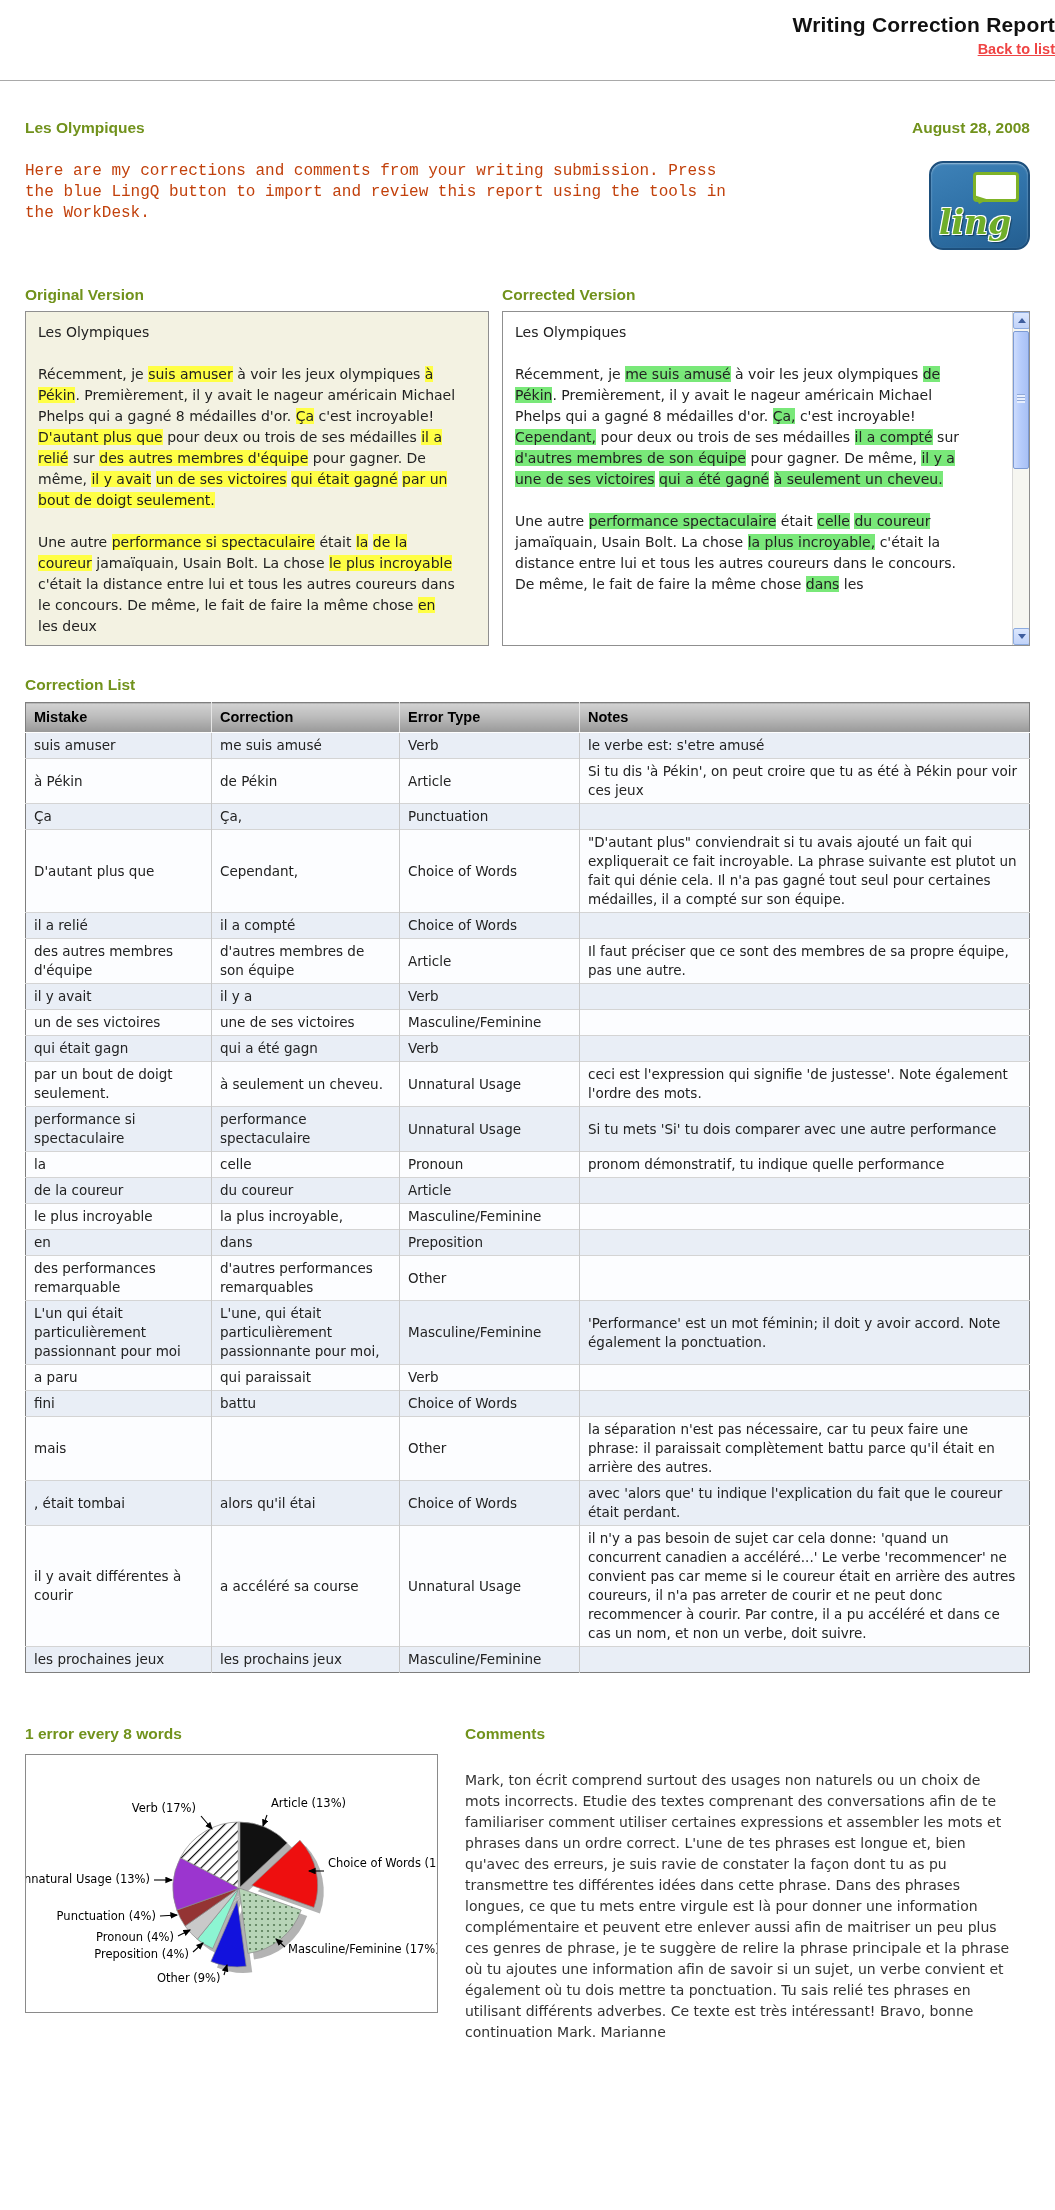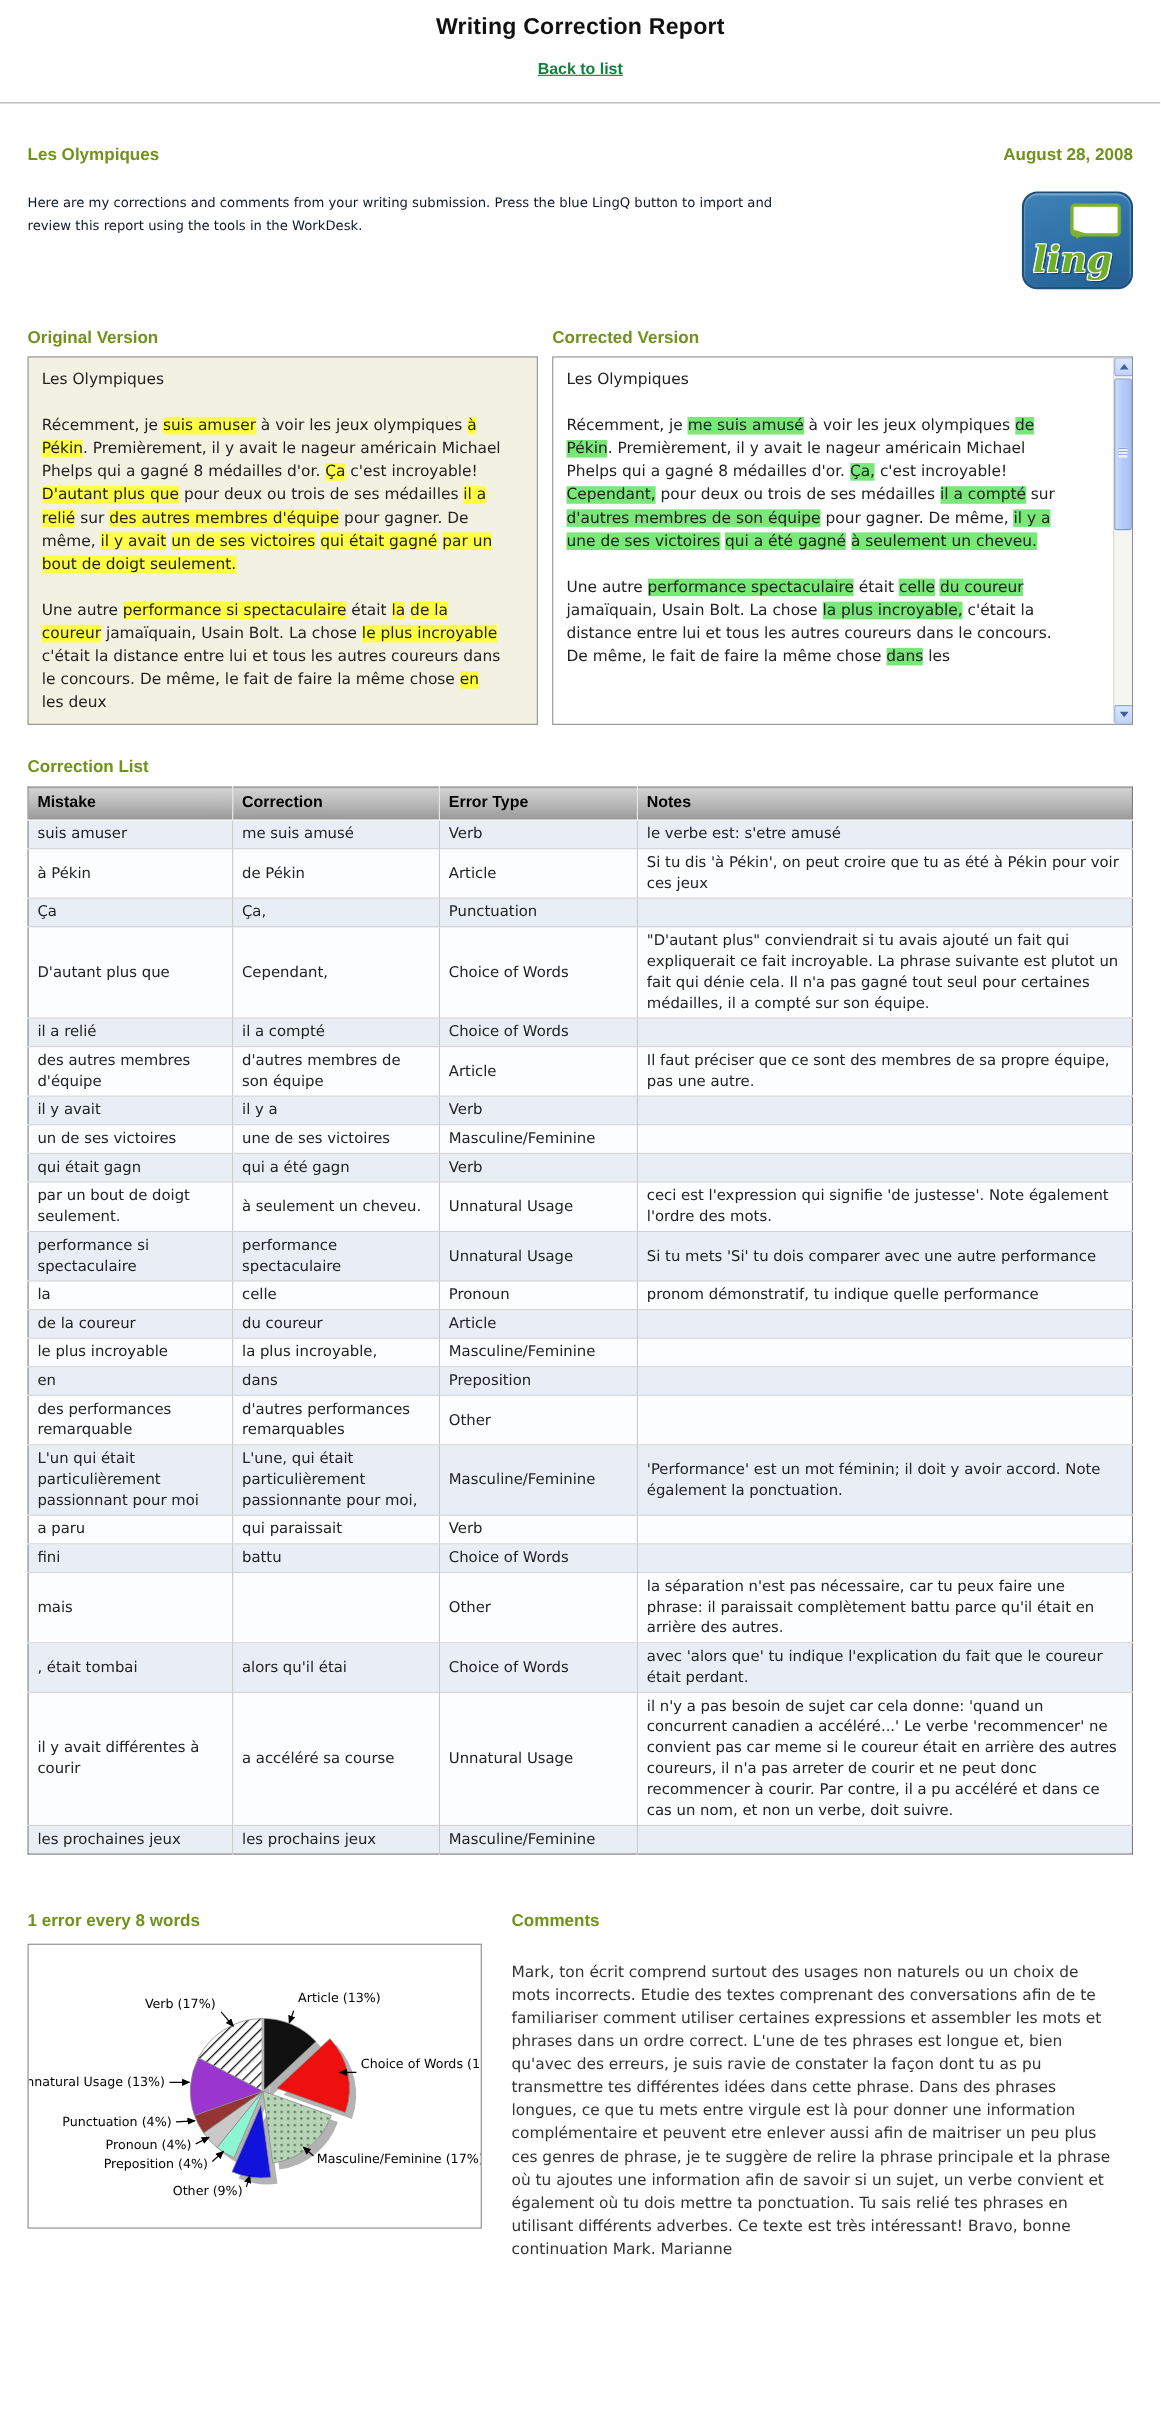--- a/index.html
+++ b/index.html
@@ -2,34 +2,34 @@
 <html><head>
 <meta charset="utf-8">
 <style>
   * { margin:0; padding:0; box-sizing:border-box; }
   html,body { background:#ffffff; }
   body { width:1055px; height:2210px; overflow:hidden; font-family:"DejaVu Sans", sans-serif; color:#333; }
 
   .page { width:1055px; height:2210px; background:#fff; overflow:hidden; }
 
   
-  .top-header { text-align:center; padding-top:13px; }
+  .top-header { text-align:right; padding-top:13px; }
   .top-header h1 { font-family:"Liberation Sans", sans-serif; font-size:21px; font-weight:bold; color:#111; letter-spacing:0.2px; }
-  .back-link { display:inline-block; margin-top:18px; font-family:"Liberation Sans", sans-serif; font-size:14.5px; font-weight:bold; color:#15803d; text-decoration:underline; cursor:pointer; }
+  .back-link { display:inline-block; margin-top:4px; font-family:"Liberation Sans", sans-serif; font-size:14.5px; font-weight:bold; color:#ef4444; text-decoration:underline; cursor:pointer; }
   .rule { border-top:1px solid #a9a9a9; margin-top:22px; }
 
   .content { padding:0 25px; }
 
   
   .title-row { display:flex; justify-content:space-between; margin-top:38px; }
   .green-head { font-family:"Liberation Sans", sans-serif; font-size:15.5px; font-weight:bold; color:#71921c; }
 
   
   .intro-row { display:flex; justify-content:space-between; margin-top:24px; }
-  .intro-row p { width:712px; font-size:12px; line-height:21px; color:#0f172a; }
+  .intro-row p { width:712px; font-size:16px; line-height:21px; color:#c2410c;font-family:Liberation Mono, monospace; }
   .lingq-logo { width:101px; height:89px; background:linear-gradient(160deg,#3e82b8 0%,#2e70a6 55%,#245e90 100%); border:2px solid #1d4f7c; border-radius:14px; position:relative; margin-top:0px; cursor:pointer; box-shadow:inset 0 1px 2px rgba(255,255,255,0.5); }
   .lingq-logo .bubble { position:absolute; top:9px; right:9px; width:46px; height:30px; background:#ffffff; border:3px solid #7fb327; border-radius:4px; }
   .lingq-logo .bubble::after { content:""; position:absolute; left:-4px; bottom:-12px; width:0; height:0; border:7px solid transparent; border-top-color:#7fb327; transform:rotate(18deg); }
   .lingq-logo .ling { position:absolute; left:8px; bottom:6px; font-family:"DejaVu Serif", serif; font-style:italic; font-weight:bold; font-size:33px; color:#6fae2a; text-shadow:-1px -1px 0 #fff, 1px -1px 0 #fff, -1px 1px 0 #fff, 1px 1px 0 #fff, 2px 2px 1px #17405f; }
 
   
   .versions { display:flex; margin-top:36px; }
   .version-col.left  { width:464px; margin-right:13px; }
   .version-col.right { width:528px; }
   .version-col h3 { margin-bottom:7px; }

